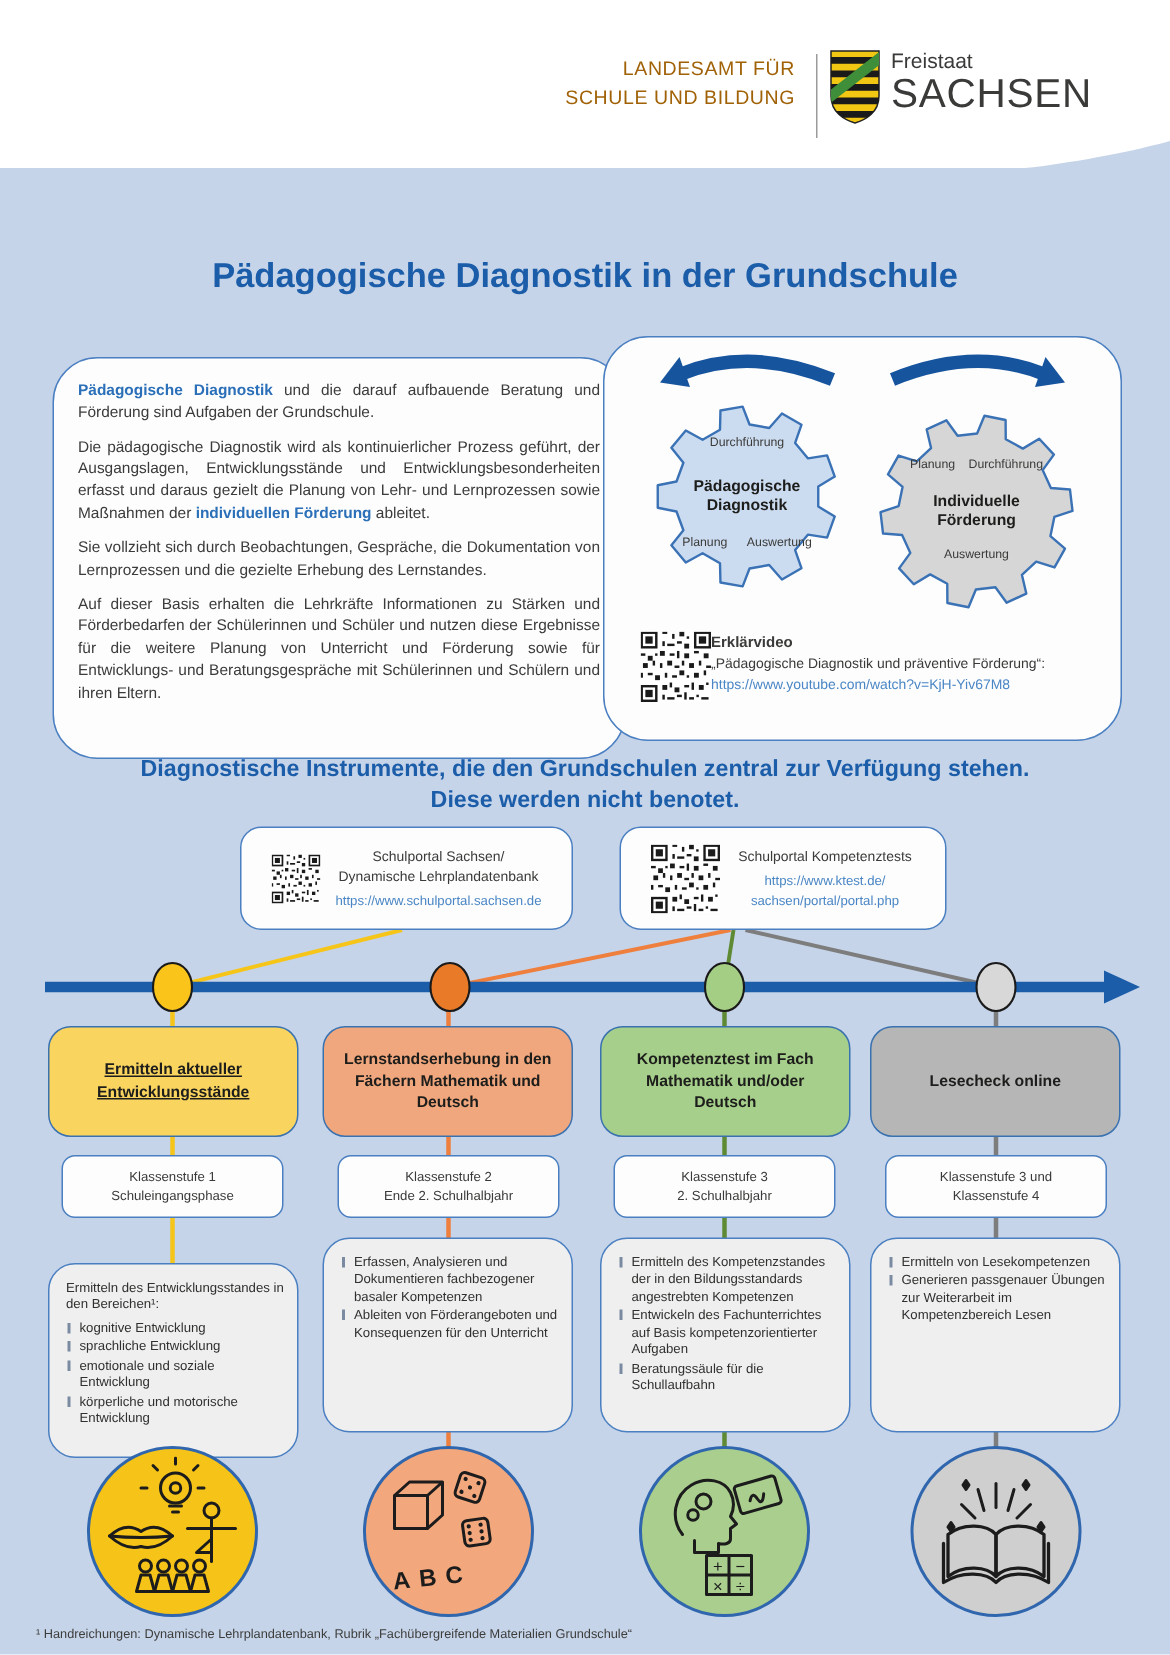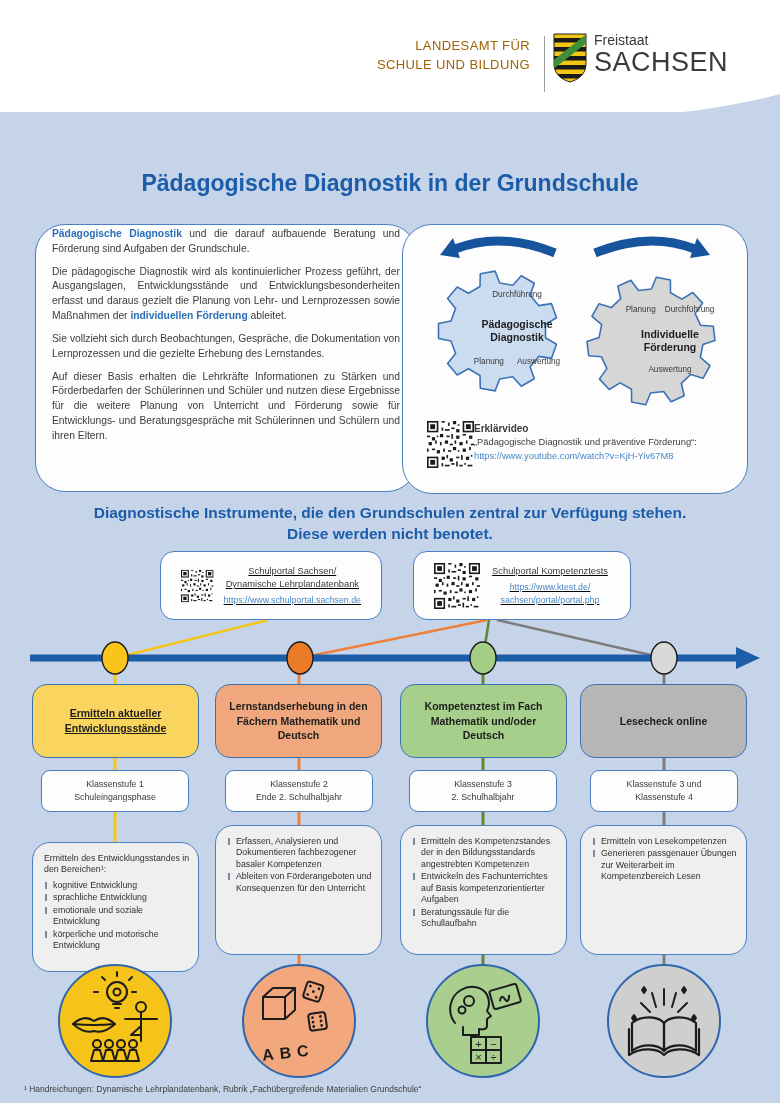--- a/index.html
+++ b/index.html
@@ -14,38 +14,38 @@
   .state .freistaat{font-size:14px;line-height:1.1;}
   .state .sachsen{font-size:27px;letter-spacing:.5px;line-height:1.05;}
   
   .bluebg{position:absolute;left:0;top:112px;right:0;bottom:0;background:#c6d4e9;z-index:0;}
   .swoosh{position:absolute;left:0;top:86px;z-index:0;}
   
   .title{position:absolute;top:170px;left:0;width:100%;text-align:center;
          font-size:23px;font-weight:bold;color:#1b5da9;z-index:2;}
   
   .bigbox{position:absolute;background:#fdfdfd;border:1.5px solid #4a7fc1;border-radius:30px;z-index:2;}
-  .intro-box{left:35px;top:224px;width:382px;height:268px;padding:2px 16px;box-sizing:border-box;}
+  .intro-box{left:35px;top:238px;width:382px;height:268px;padding:15px 16px;box-sizing:border-box;}
   .intro-box p{margin:0 0 8px 0;font-size:10.3px;line-height:1.44;color:#3b3b3b;text-align:justify;}
   .hl{color:#2a6fb8;font-weight:bold;}
   .diagram-box{left:402px;top:224px;width:344px;height:268px;}
-  .gear-label{position:absolute;text-align:center;color:#3a3a38;z-index:3;padding-left:19px;}
+  .gear-label{position:absolute;text-align:center;color:#3a3a38;z-index:3;}
   .gl-small{font-size:8.2px;}
   .gl-title{font-size:10.5px;font-weight:bold;line-height:1.25;color:#1d1d1b;}
   .gl-pair{display:flex;justify-content:center;gap:13px;}
   .video-row{position:absolute;left:24px;top:196px;display:flex;align-items:flex-start;z-index:3;}
   .video-text{font-size:9.3px;color:#3a3a38;line-height:1.5;}
   .video-text .vlabel{font-weight:bold;font-size:10px;}
   .link{color:#4a86c5;text-decoration:none;}
   
   .section-heading{position:absolute;top:503px;left:0;width:100%;text-align:center;
         font-size:15.5px;font-weight:bold;color:#1b5da9;line-height:1.35;z-index:2;}
   
   .qr-card{position:absolute;top:551px;height:69px;background:#fdfdfd;border:1.5px solid #4a7fc1;
-        border-radius:14px;display:flex;align-items:center;gap:10px;padding:0 20px;box-sizing:border-box;z-index:2;text-decoration:underline;}
+        border-radius:14px;display:flex;align-items:center;gap:10px;padding:0 20px;box-sizing:border-box;z-index:2;}
   .qr-card-1{left:160px;width:222px;}
   .qr-card-2{left:413px;width:218px;}
   .qr-card .txt{flex:1;text-align:center;font-size:9.3px;color:#3a3a38;line-height:1.4;}
   .qr-card .txt .url{font-size:8.8px;margin-top:3px;}
   
   .flow-svg{position:absolute;left:0;top:616px;z-index:1;pointer-events:none;}
   
   .instrument{position:absolute;top:684px;width:167px;height:74px;border:1.6px solid #3a72b0;
         border-radius:15px;display:flex;align-items:center;justify-content:center;text-align:center;
         font-size:10.5px;font-weight:bold;color:#1d1d1b;line-height:1.4;padding:0 12px;box-sizing:border-box;z-index:2;}

